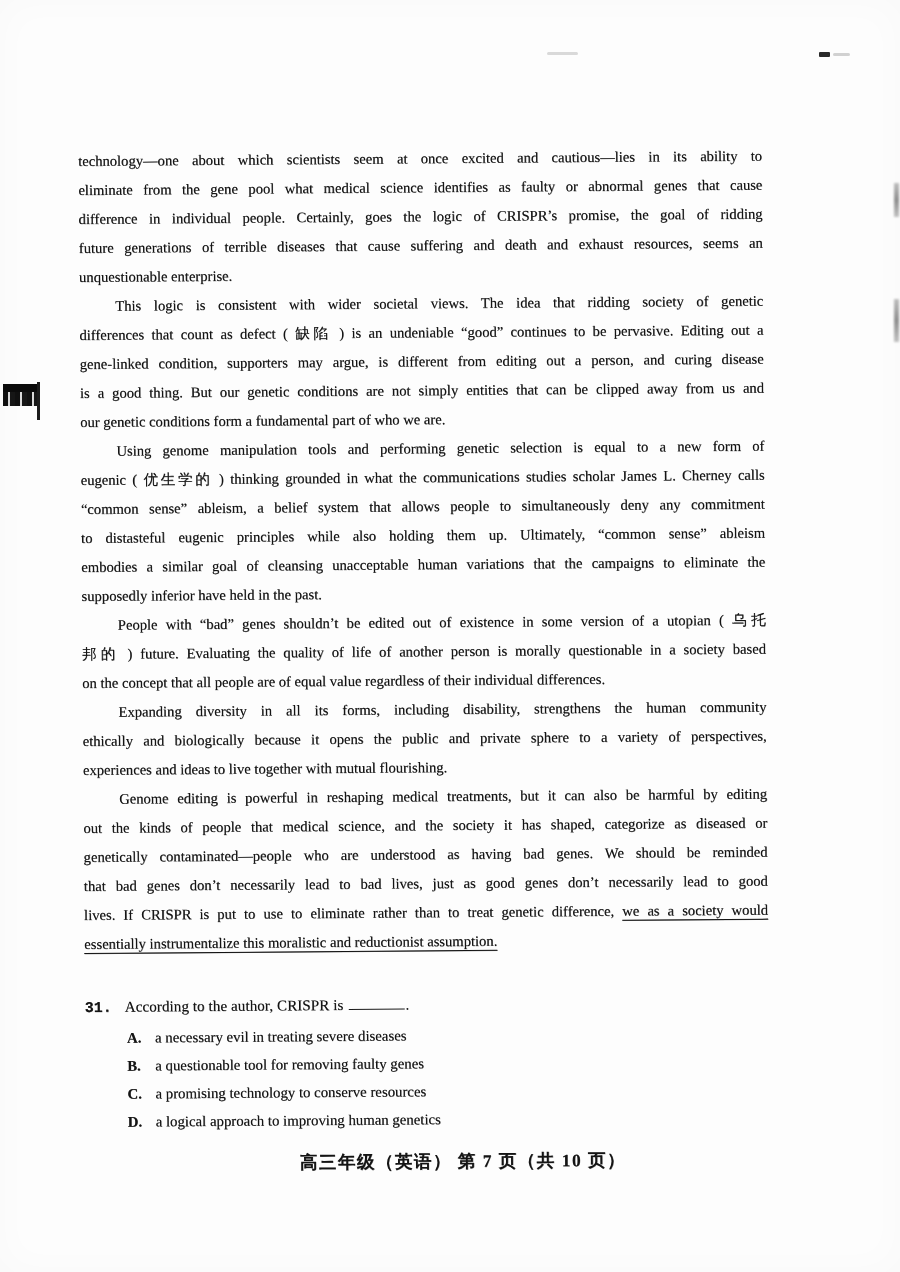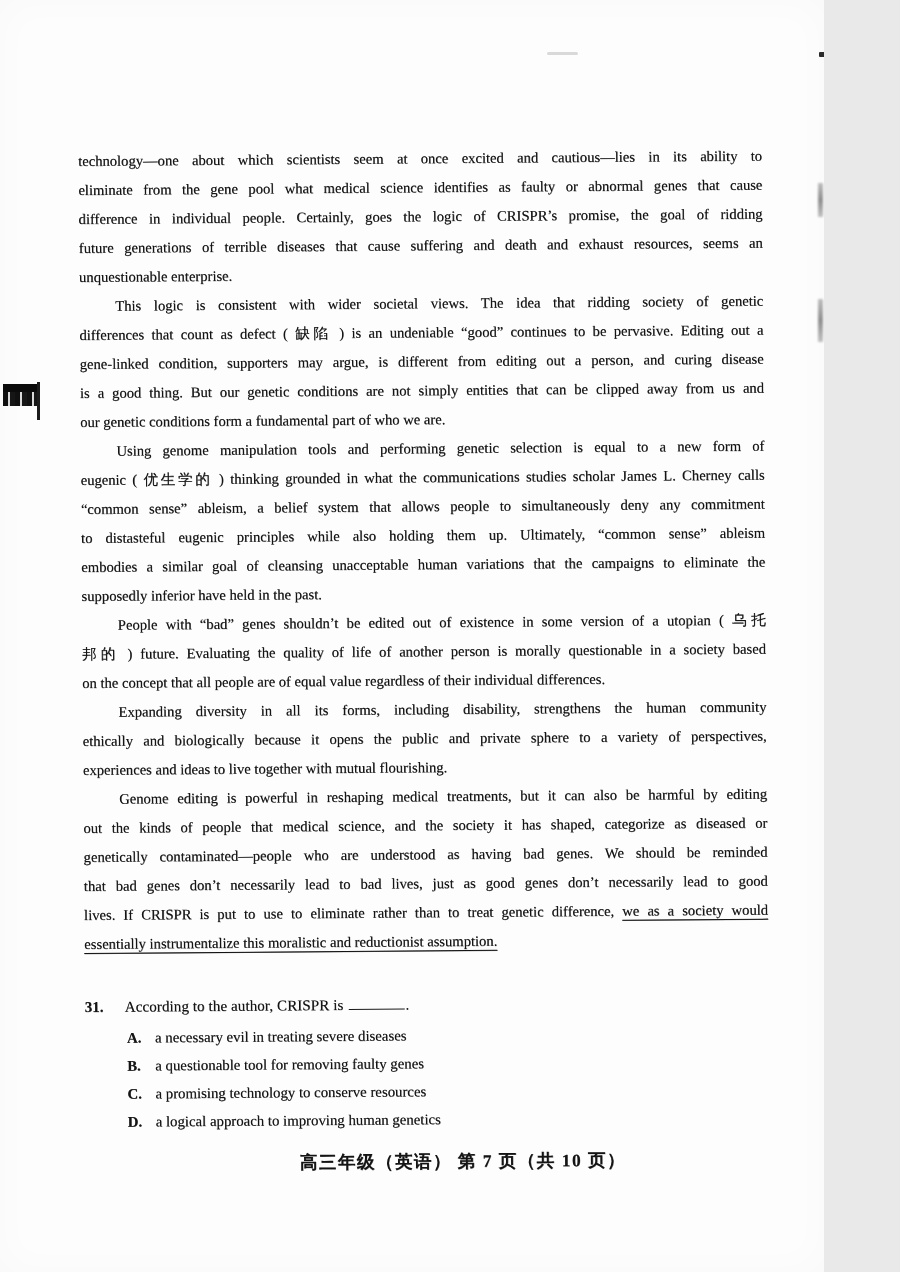--- a/index.html
+++ b/index.html
@@ -1,36 +1,36 @@
 <!DOCTYPE html>
 <html><head>
 <meta charset="utf-8">
 <style>
   html,body{margin:0;padding:0;background:#e9e9e9;}
   .page{
-    position:relative;width:824px;height:1272px;background:#fdfdfd;
+    position:relative;width:900px;height:1272px;background:#fdfdfd;
     overflow:hidden;font-family:"Liberation Serif","DejaVu Serif",serif;color:#141414;
     box-shadow:inset 0 0 40px rgba(0,0,0,0.02);
   }
   .content{
     position:absolute;left:78px;top:147px;width:684px;
     transform:rotate(-0.45deg);transform-origin:0 0;
     font-size:14.6px;
     text-shadow:0.3px 0.3px 0.45px rgba(10,10,10,0.55);
   }
   .line{
     height:29px;line-height:29px;
     text-align:justify;text-align-last:justify;
     white-space:normal;overflow:visible;
   }
   .line.final{text-align:left;text-align-last:left;}
   .line.indent{text-indent:36px;}
   .ul{text-decoration:underline;text-underline-offset:3.5px;text-decoration-thickness:1.4px;}
   .q-row{margin-top:34px;height:29px;line-height:29px;font-size:15px;}
-  .q-num{display:inline-block;width:40px;font-weight:bold;}
+  .q-num{display:inline-block;width:40px;font-weight:bold;font-family:Liberation Mono, monospace;}
   .q-stem{letter-spacing:0.1px;}
   .blank{
     display:inline-block;width:56px;height:13px;margin:0 1px 0 5px;
     border-bottom:1.7px solid #1a1a1a;
   }
   .options{margin-top:2px;padding-left:42px;}
   .option{height:28px;line-height:28px;font-size:14.8px;}
   .opt-letter{display:inline-block;width:28px;font-weight:bold;}
   .page-footer{
     margin-top:16px;text-align:center;padding-left:70px;

